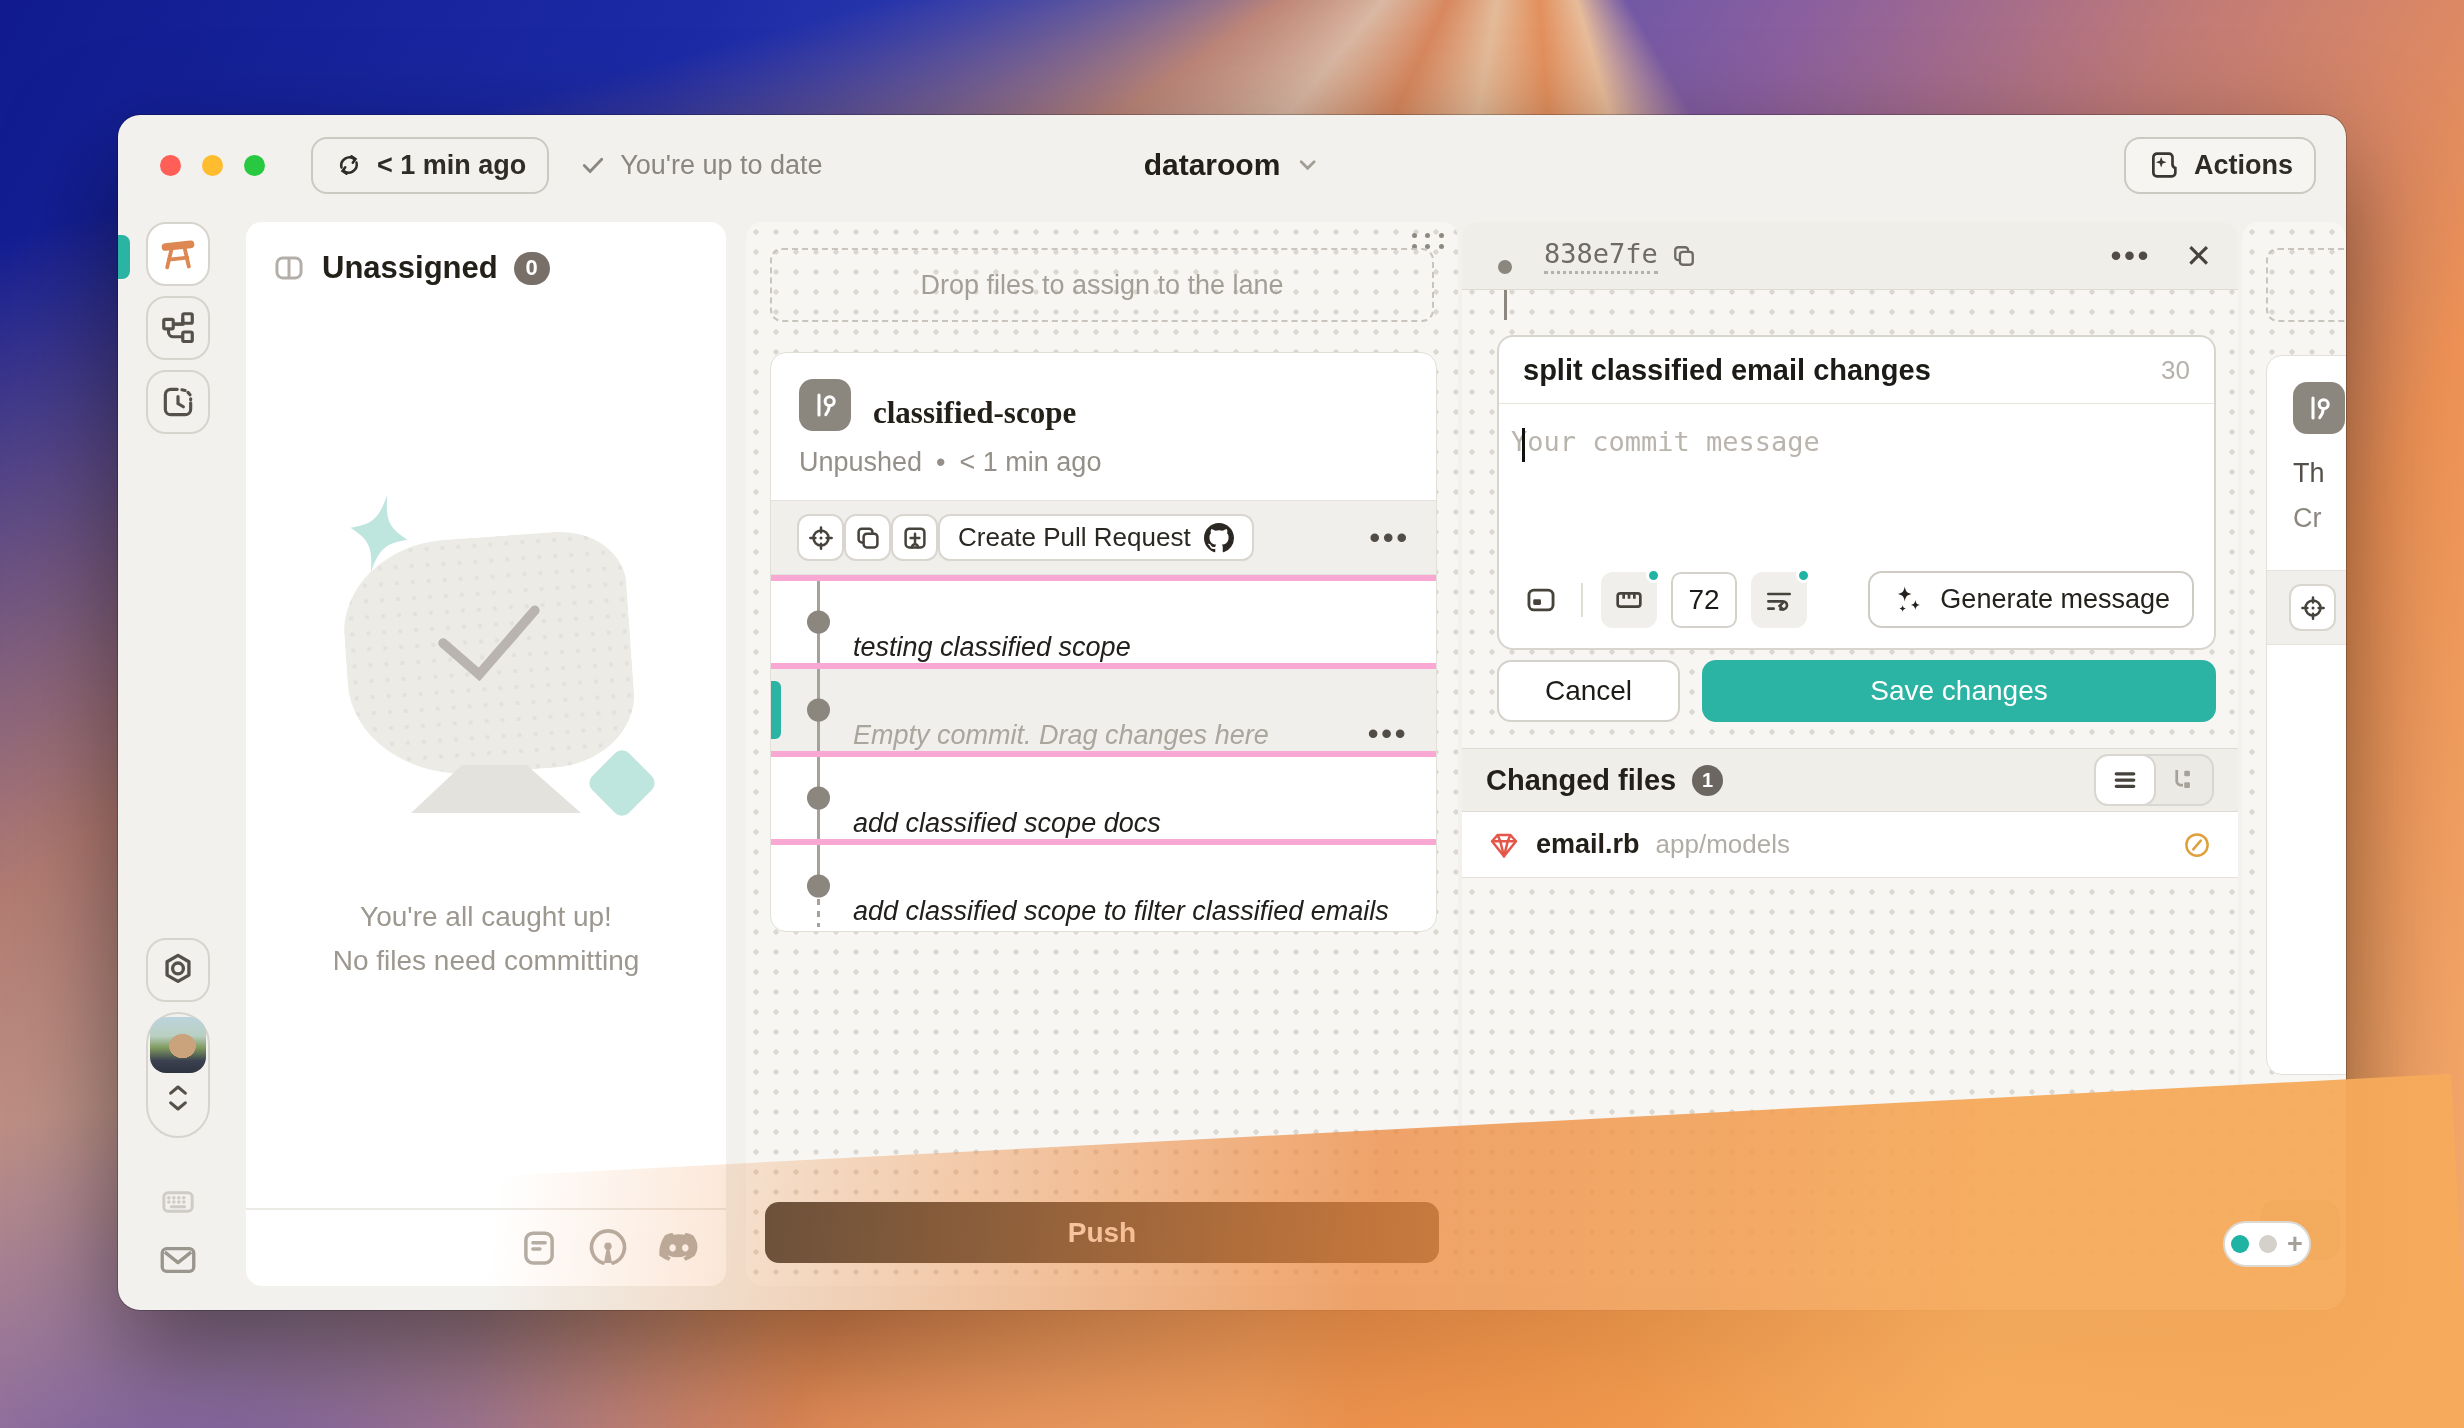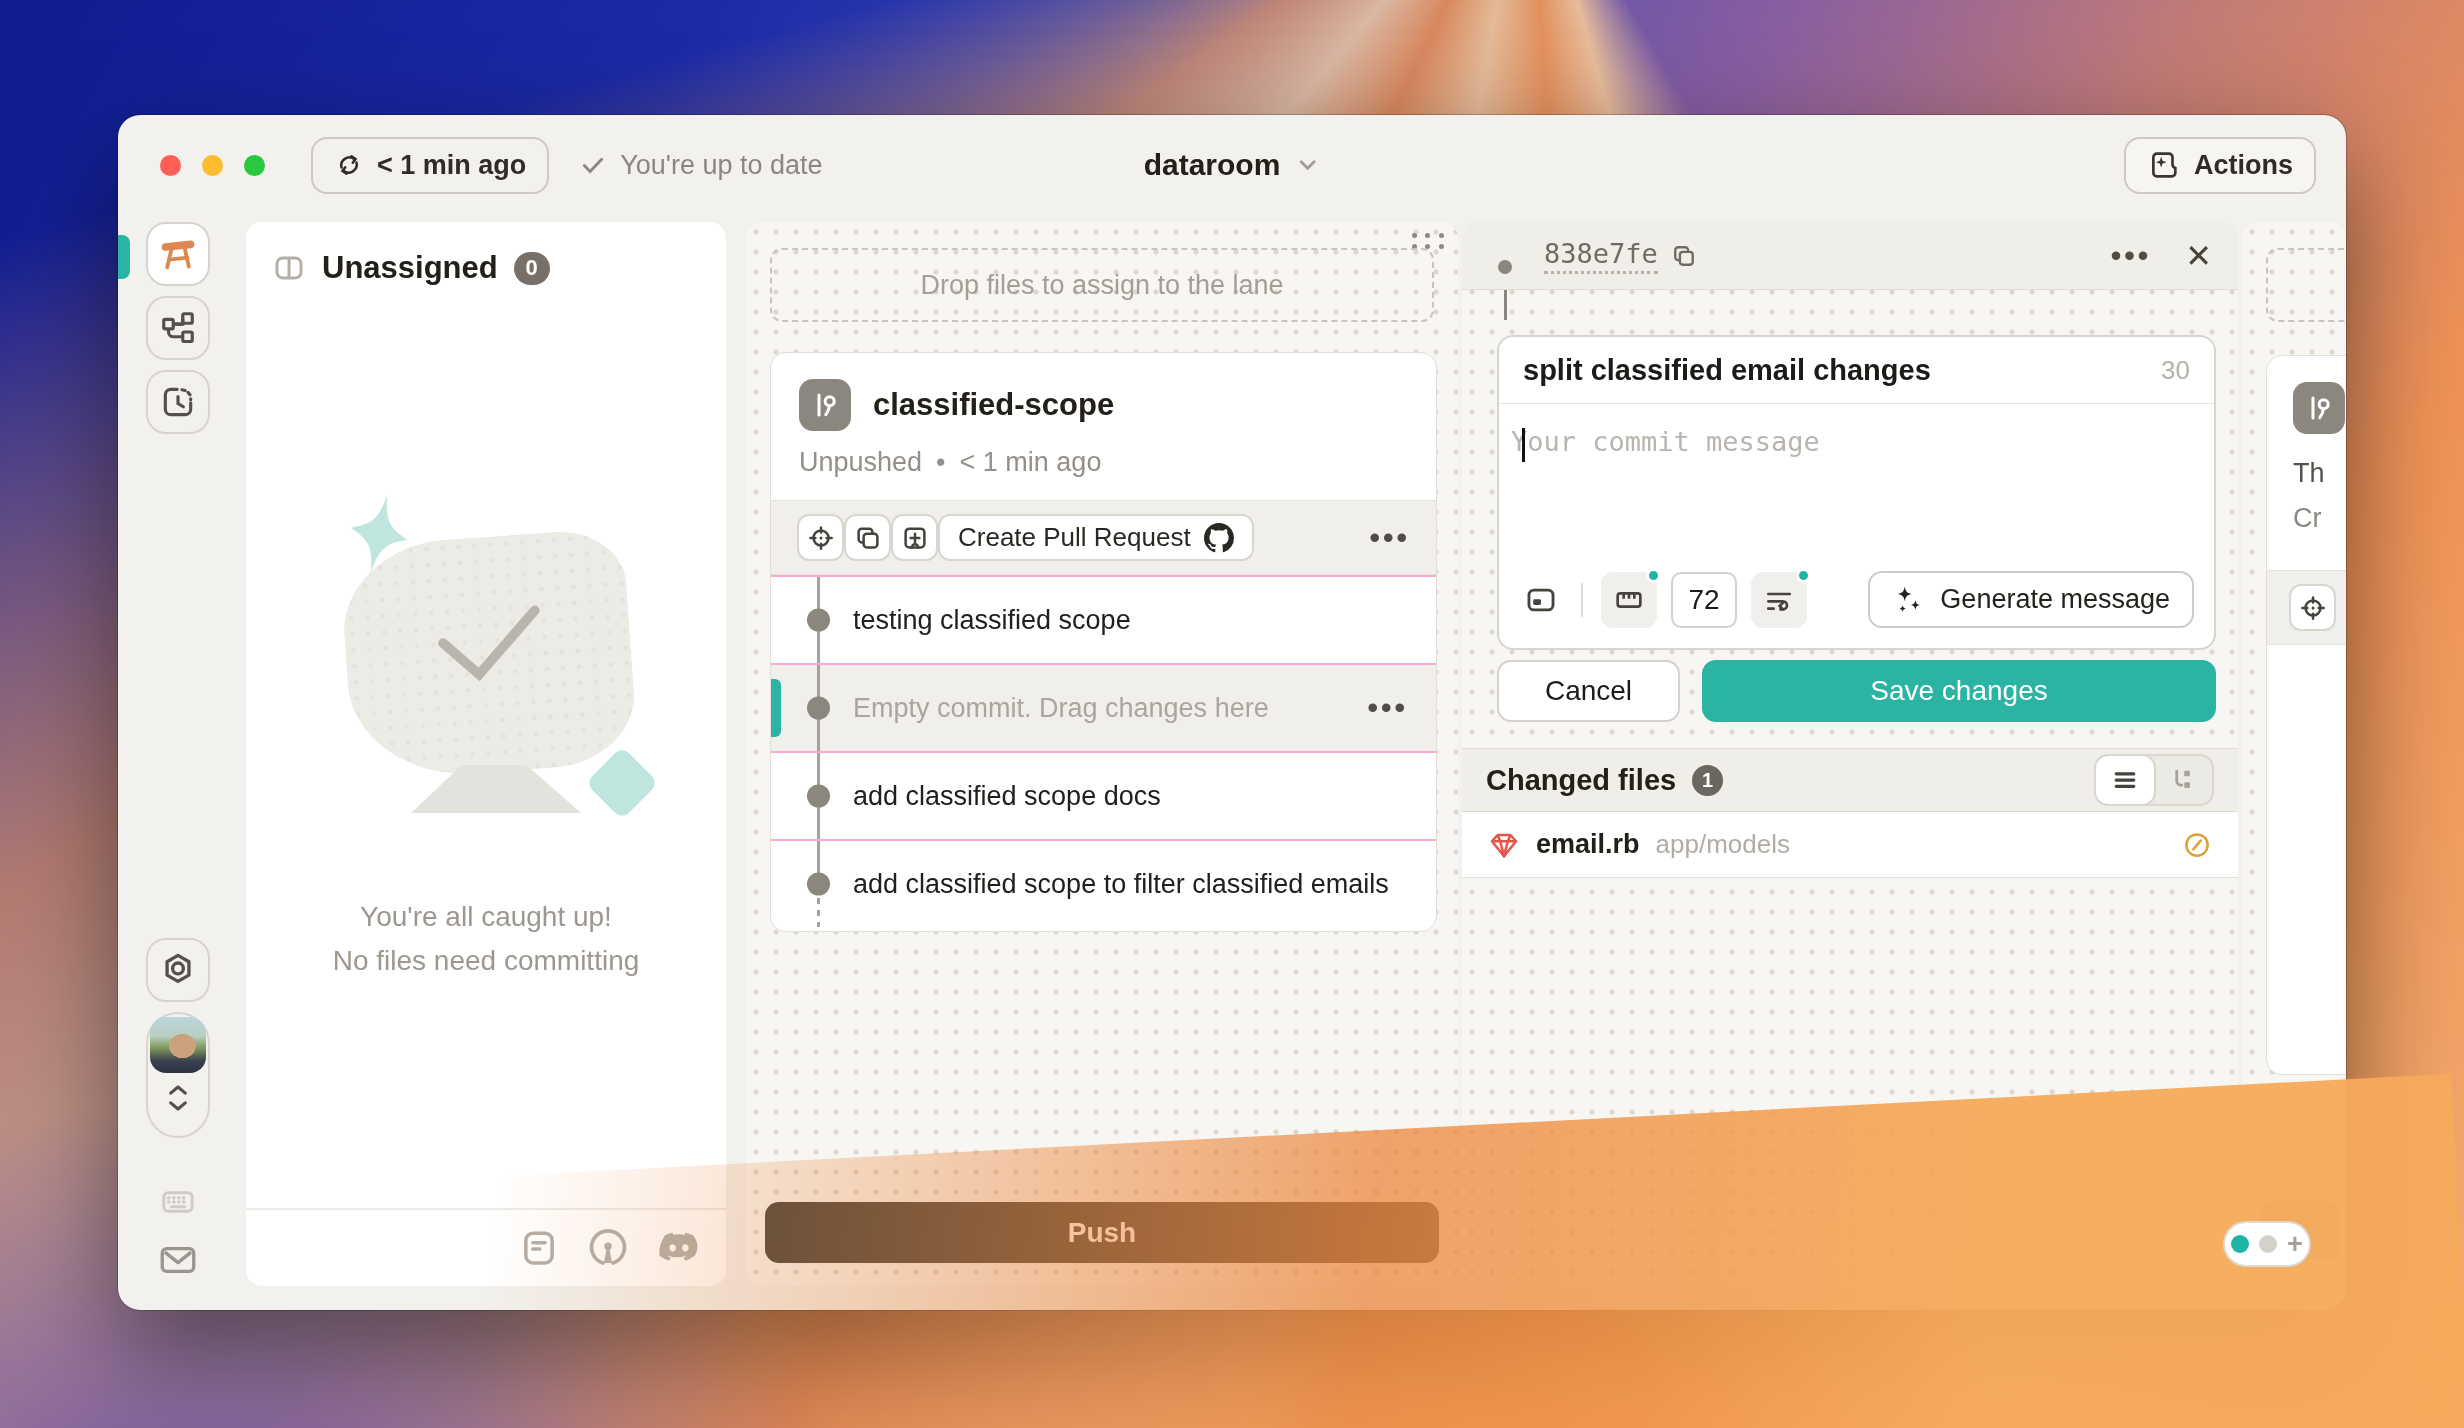--- a/index.html
+++ b/index.html
@@ -95,29 +95,29 @@
   .drag-handle { position:absolute; right:10px; top:8px; width:40px; height:22px; display:grid; grid-template-columns:repeat(3,1fr); grid-template-rows:repeat(2,1fr); place-items:center; }
   .drag-handle i { width:5px; height:5px; border-radius:50%; background:#8e8981; }
   .dropzone {
     position:absolute; left:24px; top:26px; width:664px; height:74px;
     border:2px dashed #c9c5be; border-radius:12px;
     display:flex; align-items:center; justify-content:center;
     font-size:27px; color:#a39e96;
   }
   .branch-card { position:absolute; left:24px; top:130px; width:667px; height:580px; background:#fff; border:1px solid #e2dfd9; border-radius:16px; overflow:hidden; }
   .branch-header { padding:26px 28px 22px; }
-  .branch-title-row { display:flex; align-items:center; gap:22px; }
+  .branch-title-row { display:flex; align-items:flex-end; gap:22px;font-family:Liberation Serif, serif; }
   .branch-badge { width:52px; height:52px; border-radius:14px; background:#8b867e; display:flex; align-items:center; justify-content:center; flex:0 0 auto; }
   .branch-name { font-size:31px; font-weight:700; }
   .branch-meta { display:flex; align-items:center; gap:14px; margin-top:16px; margin-left:0; color:#948f88; font-size:27px; }
   .branch-toolbar { display:flex; align-items:center; padding:13px 26px; background:#f1efeb; border-top:1px solid #e5e2dc; border-bottom:1px solid #e5e2dc; }
   .tool-btn { width:47px; height:47px; background:#fff; border:2px solid #d9d5cf; border-radius:12px; display:flex; align-items:center; justify-content:center; }
   .pr-btn { height:47px; display:flex; align-items:center; gap:13px; background:#fff; border:2px solid #d9d5cf; border-radius:12px; padding:0 18px; font-size:26px; font-weight:500; color:#2b2823; }
   .kebab { margin-left:auto; color:#514d46; font-size:30px; font-weight:700; letter-spacing:3px; }
-  .commit-row { position:relative; height:88px; border-top:2px solid #f9a8d4; display:flex; align-items:center; padding-left:82px; font-size:27px; color:#22201c; }
+  .commit-row { position:relative; height:88px; border-top:6px solid #f9a8d4; display:flex; align-items:flex-end; padding-left:82px; font-size:27px; color:#22201c;font-style:italic; }
   .commit-row .graph-line { position:absolute; left:46px; top:0; width:3px; height:100%; background:#a6a199; }
   .commit-row.last .graph-line { height:62%; }
   .commit-row.last .graph-dots { position:absolute; left:46px; top:66%; width:3px; height:34%; background-image:linear-gradient(#a6a199 50%, transparent 50%); background-size:3px 12px; }
   .commit-row .dot { position:absolute; left:36px; top:50%; transform:translateY(-50%); width:23px; height:23px; border-radius:50%; background:#8b867e; }
   .commit-row.selected { background:#f1efeb; color:#aaa59d; }
   .commit-row.selected::before { content:""; position:absolute; left:0; top:50%; transform:translateY(-50%); width:10px; height:58px; background:#2bb3a3; border-radius:0 6px 6px 0; }
   .commit-row .kebab { margin-left:auto; margin-right:28px; }
   .push-btn {
     position:absolute; left:19px; top:980px; width:674px; height:61px; background:#46413a; border:none; border-radius:14px;
     color:#fff; font-size:28px; font-weight:600; display:flex; align-items:center; justify-content:center;

